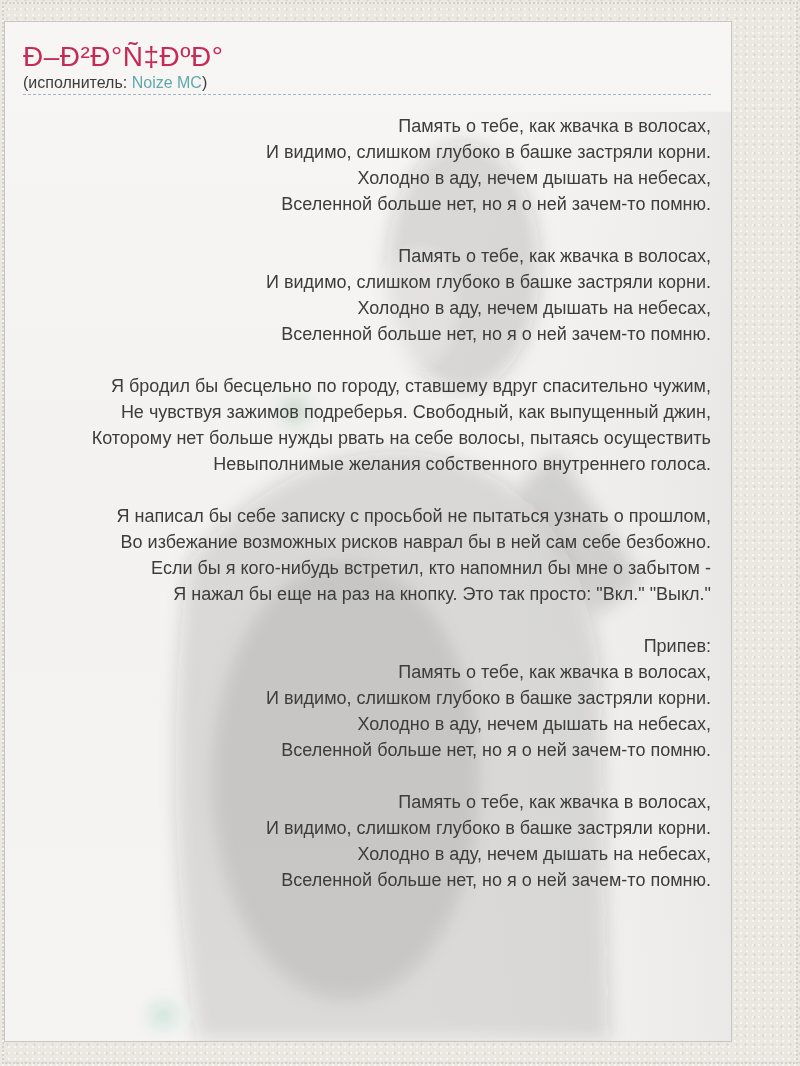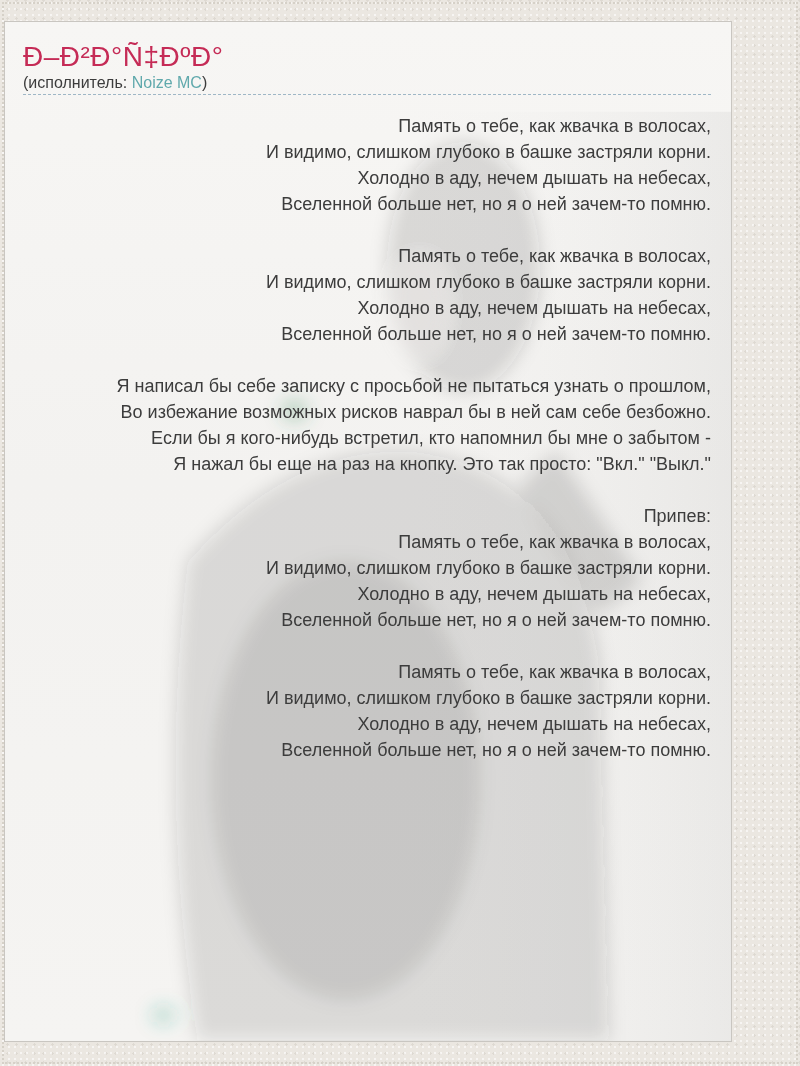--- a/index.html
+++ b/index.html
@@ -119,20 +119,24 @@
 
     <div class="lyrics">
         <p class="stanza">Память о тебе, как жвачка в волосах,
 И видимо, слишком глубоко в башке застряли корни.
 Холодно в аду, нечем дышать на небесах,
 Вселенной больше нет, но я о ней зачем-то помню.</p>
         <p class="stanza">Память о тебе, как жвачка в волосах,
 И видимо, слишком глубоко в башке застряли корни.
 Холодно в аду, нечем дышать на небесах,
 Вселенной больше нет, но я о ней зачем-то помню.</p>
+        <p class="stanza">Я бродил бы бесцельно по городу, ставшему вдруг спасительно чужим,
+Не чувствуя зажимов подреберья. Свободный, как выпущенный джин,
+Которому нет больше нужды рвать на себе волосы, пытаясь осуществить
+Невыполнимые желания собственного внутреннего голоса.</p>
         <p class="stanza">Я написал бы себе записку с просьбой не пытаться узнать о прошлом,
 Во избежание возможных рисков наврал бы в ней сам себе безбожно.
 Если бы я кого-нибудь встретил, кто напомнил бы мне о забытом -
 Я нажал бы еще на раз на кнопку. Это так просто: "Вкл." "Выкл."</p>
         <p class="stanza">Припев:
 Память о тебе, как жвачка в волосах,
 И видимо, слишком глубоко в башке застряли корни.
 Холодно в аду, нечем дышать на небесах,
 Вселенной больше нет, но я о ней зачем-то помню.</p>
         <p class="stanza">Память о тебе, как жвачка в волосах,

